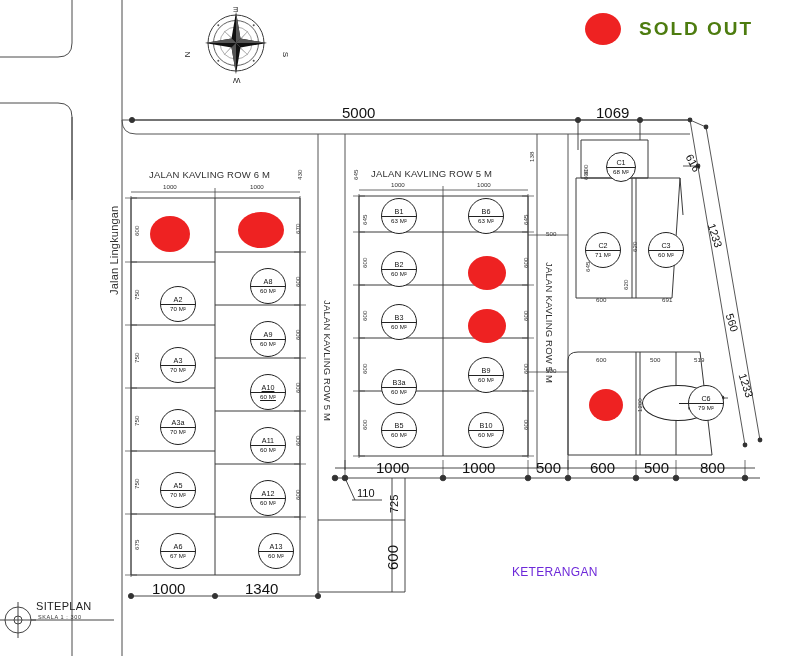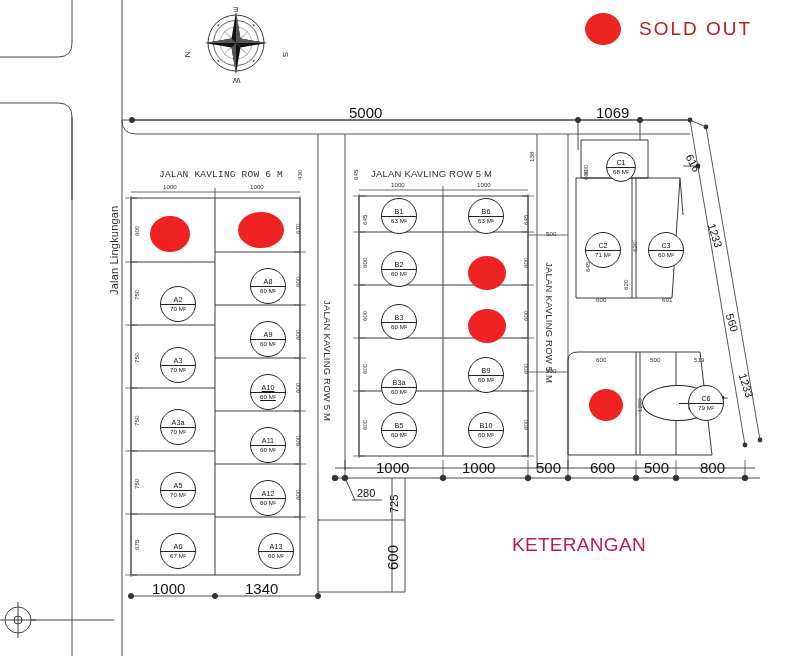--- a/index.html
+++ b/index.html
@@ -29,23 +29,23 @@
        background:#fff;display:flex;flex-direction:column;align-items:center;justify-content:center;}
   .kav .kid{font-size:7.2px;line-height:8px;color:#111;}
   .kav .kar{font-size:6.2px;line-height:7px;color:#111;border-top:1px solid #222;width:100%;text-align:center;margin-top:0px;padding-top:0px;}
 
   
   .sold{position:absolute;border-radius:50%;background:#ee2222;}
 
   
   #legend-sold{position:absolute;left:585px;top:13px;display:flex;align-items:center;gap:18px;}
   #legend-sold .dot{width:36px;height:32px;border-radius:50%;background:#ee2222;}
-  #legend-sold .txt{font-size:19px;font-weight:normal;letter-spacing:2px;color:#b91c1c;}
-
-  #keterangan{position:absolute;left:512px;top:534px;font-size:19px;line-height:21px;color:#be185d;}
+  #legend-sold .txt{font-size:19px;font-weight:bold;letter-spacing:2px;color:#4d7c0f;}
+
+  #keterangan{position:absolute;left:512px;top:562px;font-size:12px;line-height:21px;color:#6d28d9;}
   #keterangan .head{letter-spacing:.3px;}
 
   #titleblock{position:absolute;left:4px;top:598px;width:120px;height:46px;}
   #titleblock .tb-main{position:absolute;left:32px;top:2px;font-size:11px;letter-spacing:.3px;color:#222;}
   #titleblock .tb-sub{position:absolute;left:34px;top:16px;font-size:5.5px;letter-spacing:.6px;color:#333;}
 </style>
 </head>
 <body>
 
 <div id="stage">
@@ -285,46 +285,50 @@
 
   <div id="legend-sold">
     <span class="dot"></span>
     <span class="txt">SOLD OUT</span>
   </div>
 
   <div id="keterangan">
     <div class="head">KETERANGAN</div>
   </div>
 
+  <div id="titleblock">
+    <div class="tb-main">SITEPLAN</div>
+    <div class="tb-sub">SKALA 1 : 300</div>
+  </div>
 
   <div class="lbl" style="left:233px;top:5px;font-size:8px;transform:rotate(180deg);">E</div>
   <div class="lbl" style="left:283px;top:50px;font-size:8px;transform:rotate(90deg);">S</div>
   <div class="lbl" style="left:233px;top:76px;font-size:8px;transform:rotate(180deg);">W</div>
   <div class="lbl" style="left:185px;top:50px;font-size:8px;transform:rotate(90deg);">N</div>
 
-  <div class="lbl roadname" style="left:159px;top:169px;font-family:Liberation Mono, monospace;">JALAN KAVLING ROW 6 M</div>
+  <div class="lbl roadname" style="left:149px;top:169px;">JALAN KAVLING ROW 6 M</div>
   <div class="lbl roadname" style="left:371px;top:168px;">JALAN KAVLING ROW 5 M</div>
   <div class="lbl roadname roadname-v" style="left:333px;top:300px;transform:rotate(90deg);">JALAN KAVLING ROW 5 M</div>
   <div class="lbl roadname roadname-v" style="left:555px;top:262px;transform:rotate(90deg);">JALAN KAVLING ROW 5 M</div>
   <div class="lbl roadname roadname-v" style="left:108px;top:295px;font-size:11px;transform:rotate(-90deg);transform-origin:0 0;">Jalan Lingkungan</div>
 
-  <div class="lbl dim-big" style="left:349px;top:104px;">5000</div>
+  <div class="lbl dim-big" style="left:342px;top:104px;">5000</div>
   <div class="lbl dim-big" style="left:596px;top:104px;">1069</div>
 
   <div class="lbl dim-big" style="left:152px;top:580px;">1000</div>
   <div class="lbl dim-big" style="left:245px;top:580px;">1340</div>
 
   <div class="lbl dim-big" style="left:376px;top:459px;">1000</div>
   <div class="lbl dim-big" style="left:462px;top:459px;">1000</div>
   <div class="lbl dim-big" style="left:536px;top:459px;">500</div>
   <div class="lbl dim-big" style="left:590px;top:459px;">600</div>
   <div class="lbl dim-big" style="left:644px;top:459px;">500</div>
   <div class="lbl dim-big" style="left:700px;top:459px;">800</div>
 
-  <div class="lbl dim-md" style="left:357px;top:487px;">280</div>
+  <div class="lbl dim-md" style="left:357px;top:487px;">110</div>
   <div class="lbl dim-md" style="left:388px;top:513px;transform:rotate(-90deg);transform-origin:0 0;">725</div>
   <div class="lbl dim-big" style="left:384px;top:570px;transform:rotate(-90deg);transform-origin:0 0;">600</div>
 
   <div class="lbl dim-md" style="left:694px;top:152px;transform:rotate(62deg);transform-origin:0 0;">616</div>
   <div class="lbl dim-md" style="left:717px;top:222px;transform:rotate(72deg);transform-origin:0 0;">1233</div>
   <div class="lbl dim-md" style="left:735px;top:312px;transform:rotate(72deg);transform-origin:0 0;">560</div>
   <div class="lbl dim-md" style="left:748px;top:372px;transform:rotate(72deg);transform-origin:0 0;">1233</div>
 
   <div class="lbl dim-sm" style="left:133px;top:236px;transform:rotate(-90deg);transform-origin:0 0;">600</div>
   <div class="lbl dim-sm" style="left:133px;top:300px;transform:rotate(-90deg);transform-origin:0 0;">750</div>

